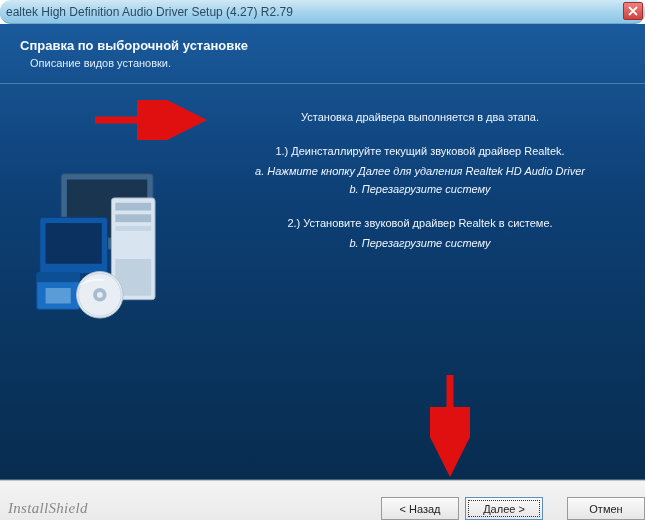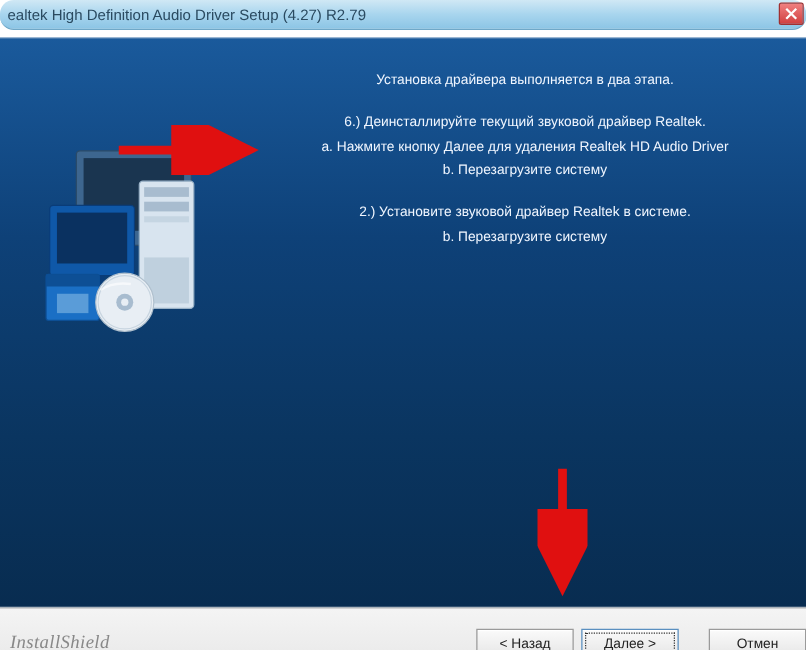--- a/index.html
+++ b/index.html
@@ -76,21 +76,21 @@
     .graphic-svg { width: 155px; height: 155px; }
     .text-content {
       flex: 1;
       padding-top: 6px;
       color: #f0f6ff;
       font-size: 11px;
       line-height: 1.45;
     }
     .intro-line { margin-bottom: 18px; }
     .step-head { margin-bottom: 4px; }
-    .step-sub { margin-bottom: 2px; }
+    .step-sub { margin-bottom: 2px; font-style: italic; }
     .step-block { margin-bottom: 18px; }
     .divider-bottom {
       position: absolute;
       left: 0; right: 0; bottom: 0;
       height: 1px;
       background: rgba(255,255,255,0.25);
     }
     .footer-bar {
       height: 56px;
       background: linear-gradient(to bottom, #f4f4f4, #e6e6e6);
@@ -148,20 +148,24 @@
 <div class="titlebar">
   <span>ealtek High Definition Audio Driver Setup (4.27) R2.79</span>
   <div class="close-btn">
     <svg width="10" height="10" viewBox="0 0 10 10">
       <path d="M1 1 L9 9 M9 1 L1 9" stroke="#fff" stroke-width="1.8"></path>
     </svg>
   </div>
 </div>
 
 <div class="content-area">
+  <div class="header-block">
+    <div class="header-title">Справка по выборочной установке</div>
+    <div class="header-subtitle">Описание видов установки.</div>
+  </div>
   <div class="divider-top"></div>
 
   <div class="body-content">
     <div class="left-graphic">
       <svg class="graphic-svg" viewBox="0 0 160 160">
 
         <rect x="30" y="10" width="95" height="78" rx="3" fill="#3d668f" stroke="#2a4a68" stroke-width="1"></rect>
         <rect x="36" y="16" width="83" height="60" fill="#1a3550"></rect>
 
         <rect x="82" y="35" width="45" height="105" rx="3" fill="#d8e4ef" stroke="#9bb3c8"></rect>
@@ -184,21 +188,21 @@
         <circle cx="70" cy="135" r="7" fill="#a8bccf"></circle>
         <circle cx="70" cy="135" r="3" fill="#e8eef4"></circle>
         <path d="M50 125 Q60 118 75 120" stroke="#fff" stroke-width="2" fill="none" opacity="0.6"></path>
       </svg>
     </div>
 
     <div class="text-content">
       <div class="intro-line">Установка драйвера выполняется в два этапа.</div>
 
       <div class="step-block">
-        <div class="step-head">6.) Деинсталлируйте текущий звуковой драйвер Realtek.</div>
+        <div class="step-head">1.) Деинсталлируйте текущий звуковой драйвер Realtek.</div>
         <div class="step-sub">a. Нажмите кнопку Далее для удаления Realtek HD Audio Driver</div>
         <div class="step-sub">b. Перезагрузите систему</div>
       </div>
 
       <div class="step-block">
         <div class="step-head">2.) Установите звуковой драйвер Realtek в системе.</div>
         <div class="step-sub">b. Перезагрузите систему</div>
       </div>
     </div>
   </div>

